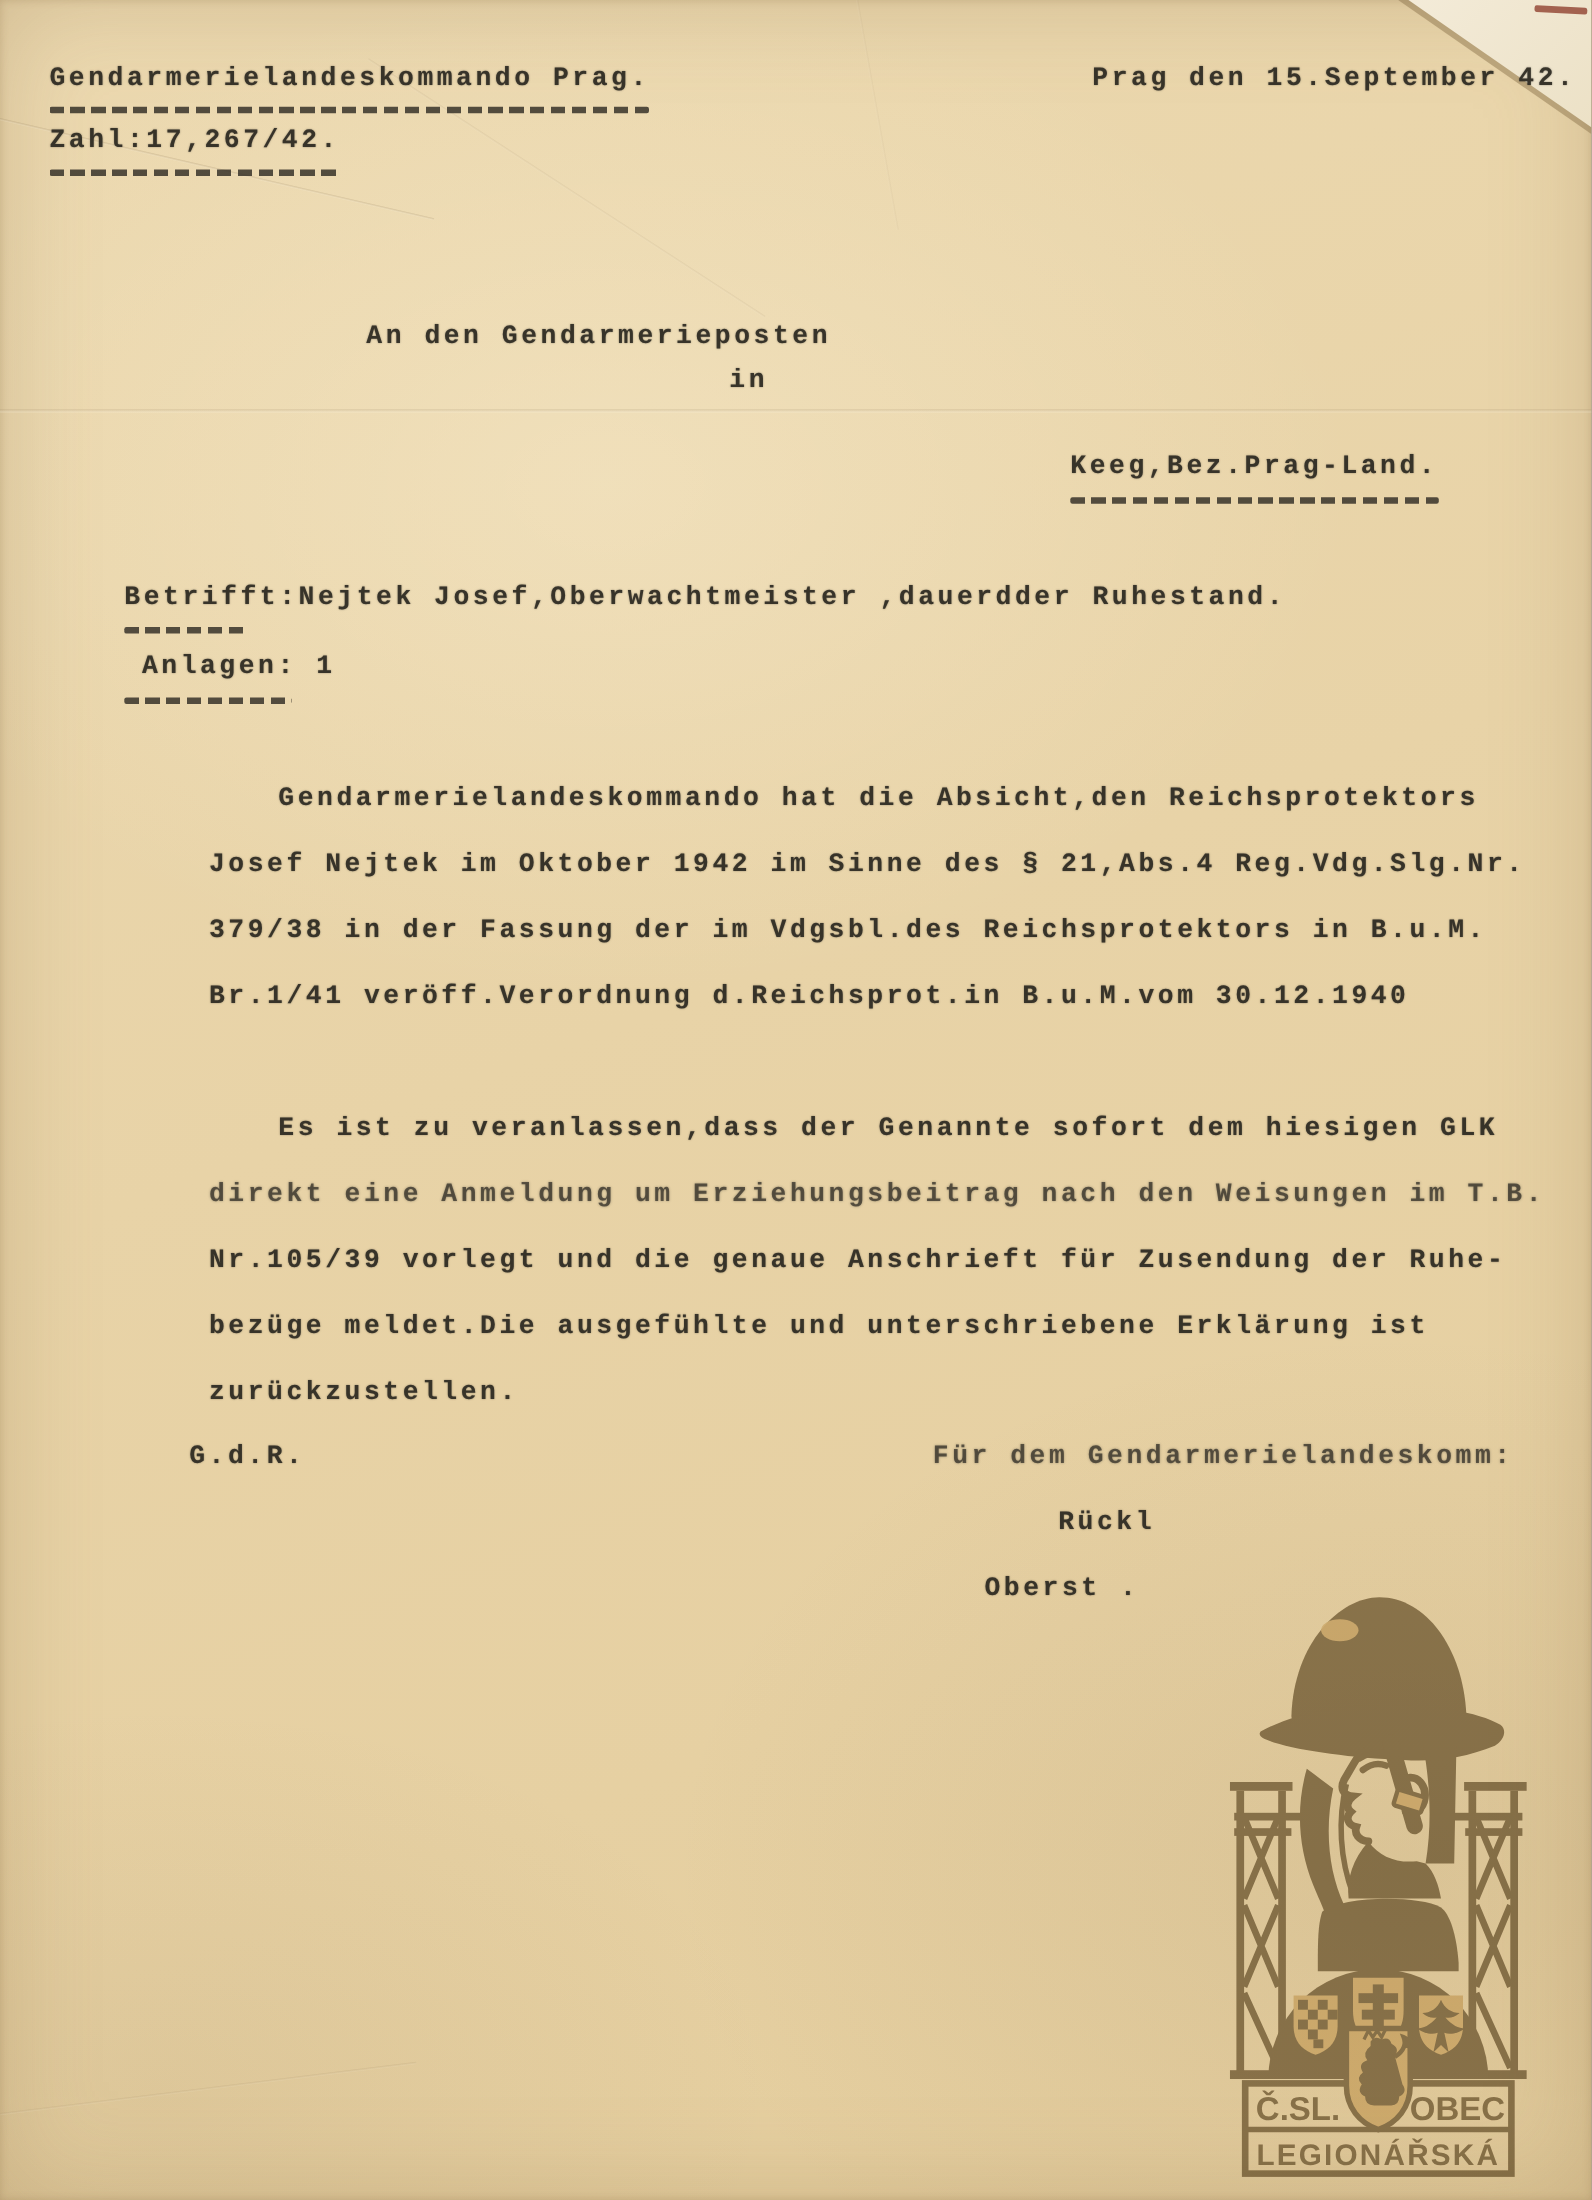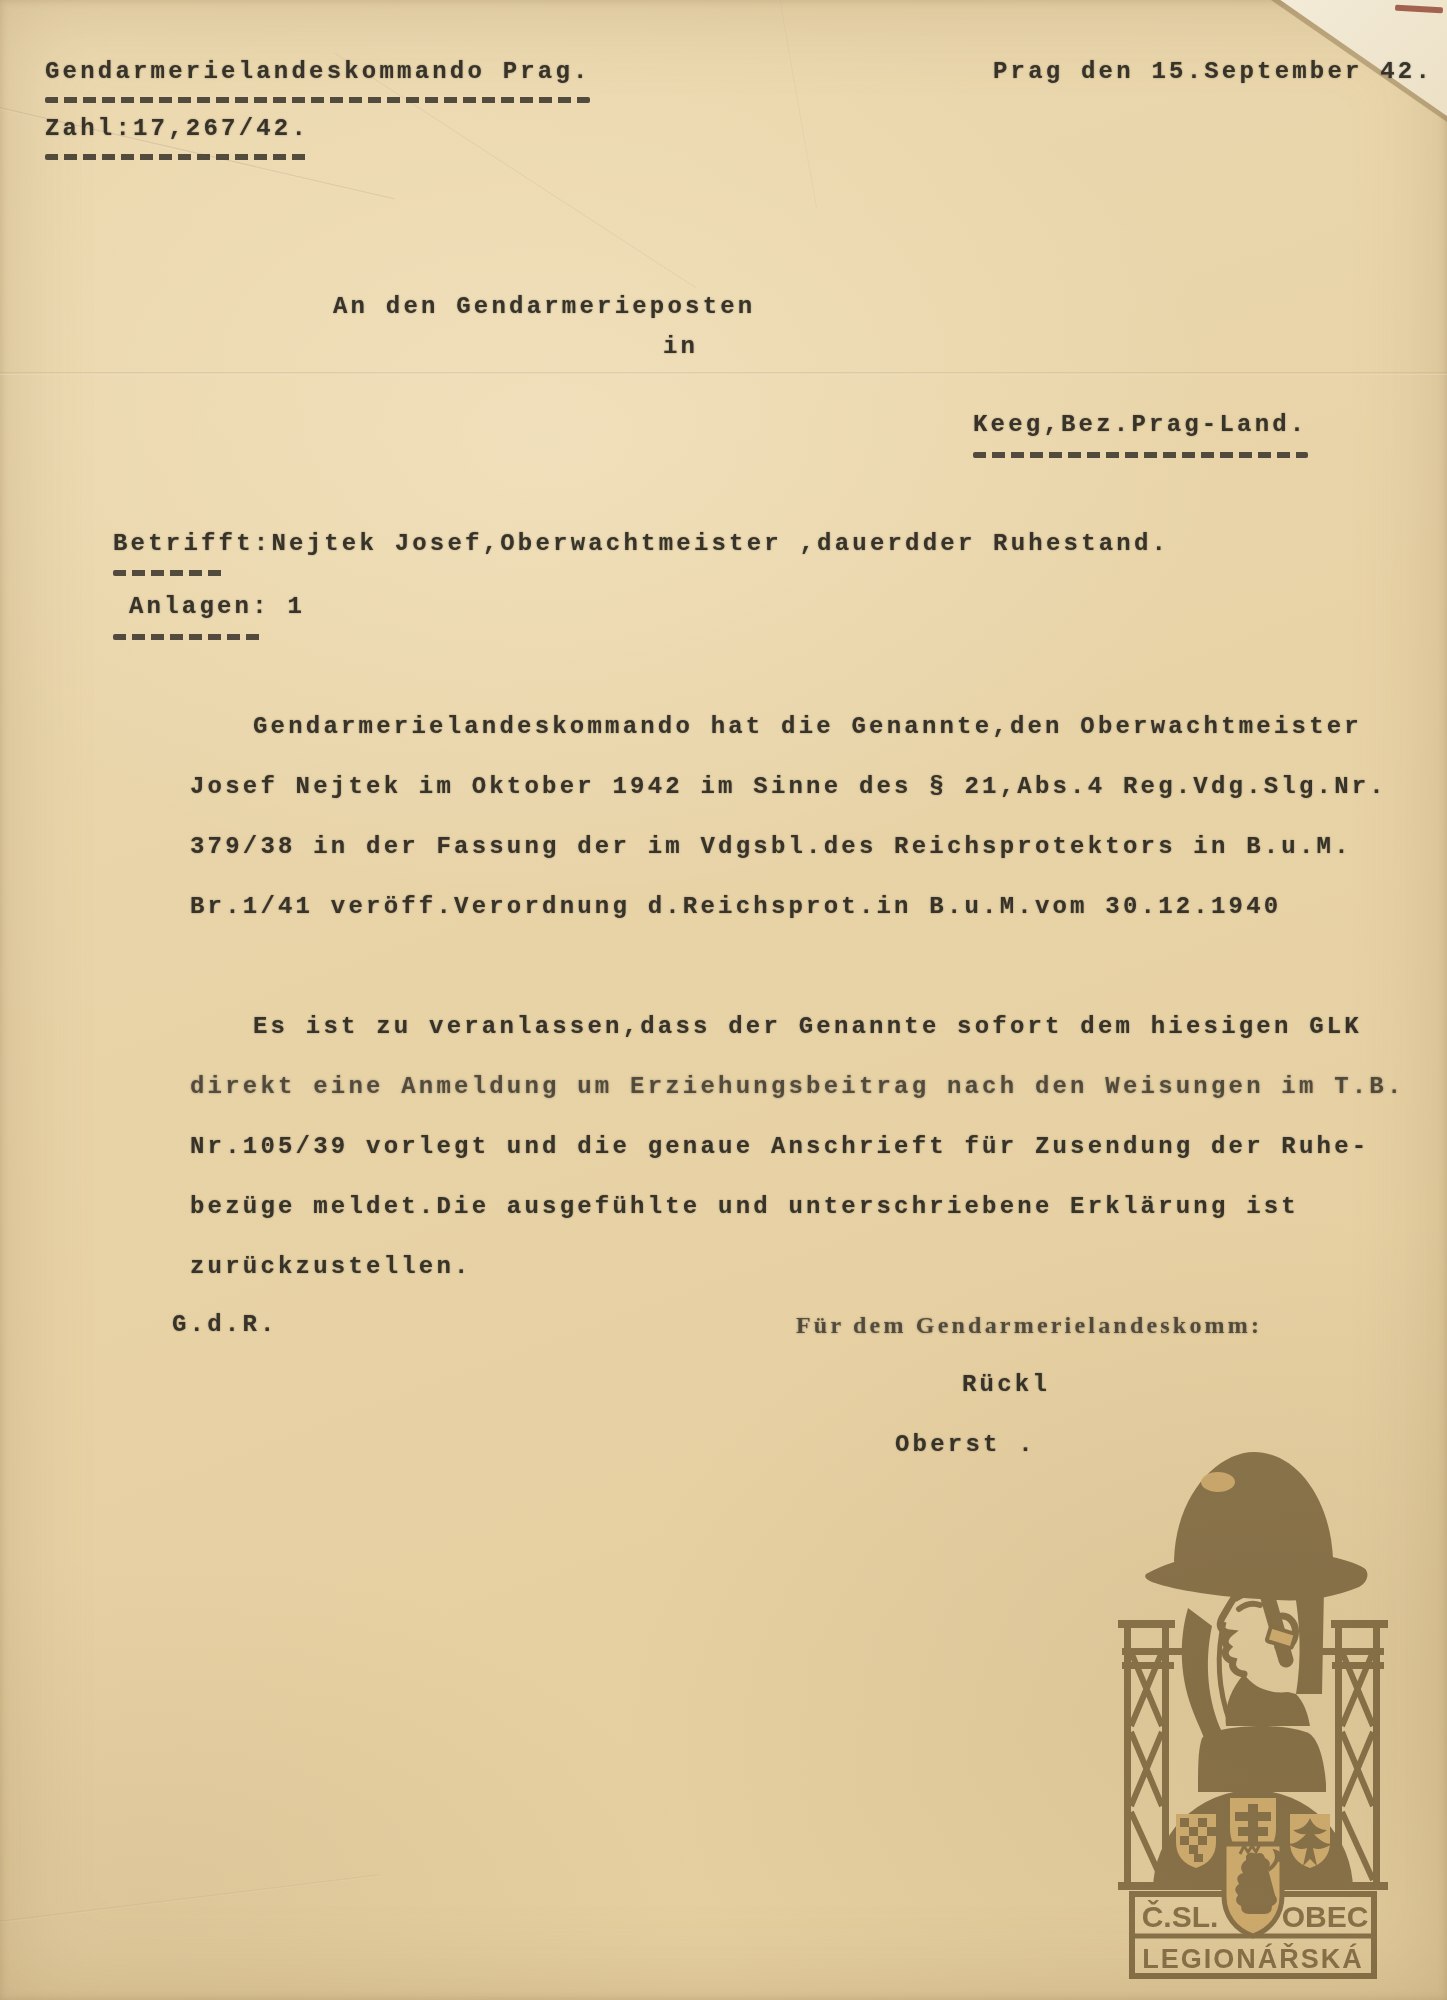--- a/index.html
+++ b/index.html
@@ -96,33 +96,33 @@
   <div class="tw" style="left:333px;top:292px;">An den Gendarmerieposten</div>
   <div class="tw" style="left:663px;top:332px;">in</div>
   <div class="tw" style="left:973px;top:410px;">Keeg,Bez.Prag-Land.</div>
   <div class="rule" style="left:973px;top:452px;width:335px;"></div>
 
   <div class="tw" style="left:113px;top:529px;">Betrifft:Nejtek Josef,Oberwachtmeister ,dauerdder Ruhestand.</div>
   <div class="rule" style="left:113px;top:570px;width:112px;"></div>
   <div class="tw" style="left:113px;top:592px;margin-left:16px;">Anlagen: 1</div>
   <div class="rule" style="left:113px;top:634px;width:152px;"></div>
 
-  <div class="tw" style="left:253px;top:712px;">Gendarmerielandeskommando hat die Genannte,den Oberwachtmeister</div>
+  <div class="tw" style="left:253px;top:712px;">Gendarmerielandeskommando hat die Absicht,den Reichsprotektors</div>
   <div class="tw" style="left:190px;top:772px;">Josef Nejtek im Oktober 1942 im Sinne des § 21,Abs.4 Reg.Vdg.Slg.Nr.</div>
   <div class="tw" style="left:190px;top:832px;">379/38 in der Fassung der im Vdgsbl.des Reichsprotektors in B.u.M.</div>
   <div class="tw" style="left:190px;top:892px;">Br.1/41 veröff.Verordnung d.Reichsprot.in B.u.M.vom 30.12.1940</div>
 
   <div class="tw" style="left:253px;top:1012px;">Es ist zu veranlassen,dass der Genannte sofort dem hiesigen GLK</div>
   <div class="tw faint" style="left:190px;top:1072px;">direkt eine Anmeldung um Erziehungsbeitrag nach den Weisungen im T.B.</div>
   <div class="tw" style="left:190px;top:1132px;">Nr.105/39 vorlegt und die genaue Anschrieft für Zusendung der Ruhe-</div>
   <div class="tw" style="left:190px;top:1192px;">bezüge meldet.Die ausgefühlte und unterschriebene Erklärung ist</div>
   <div class="tw" style="left:190px;top:1252px;">zurückzustellen.</div>
 
   <div class="tw" style="left:172px;top:1310px;">G.d.R.</div>
-  <div class="tw faint" style="left:796px;top:1310px;font-family:Liberation Serif, serif;">Für dem Gendarmerielandeskomm:</div>
+  <div class="tw faint" style="left:848px;top:1310px;">Für dem Gendarmerielandeskomm:</div>
   <div class="tw" style="left:962px;top:1370px;">Rückl</div>
   <div class="tw" style="left:895px;top:1430px;">Oberst .</div>
 
   <div class="stamp">
     <svg viewBox="0 0 270 578" xmlns="http://www.w3.org/2000/svg">
       <g fill="currentColor" stroke="none">
 
         <g>
           <rect x="0" y="218" width="57" height="8"></rect>
           <rect x="0" y="480" width="57" height="8"></rect>

